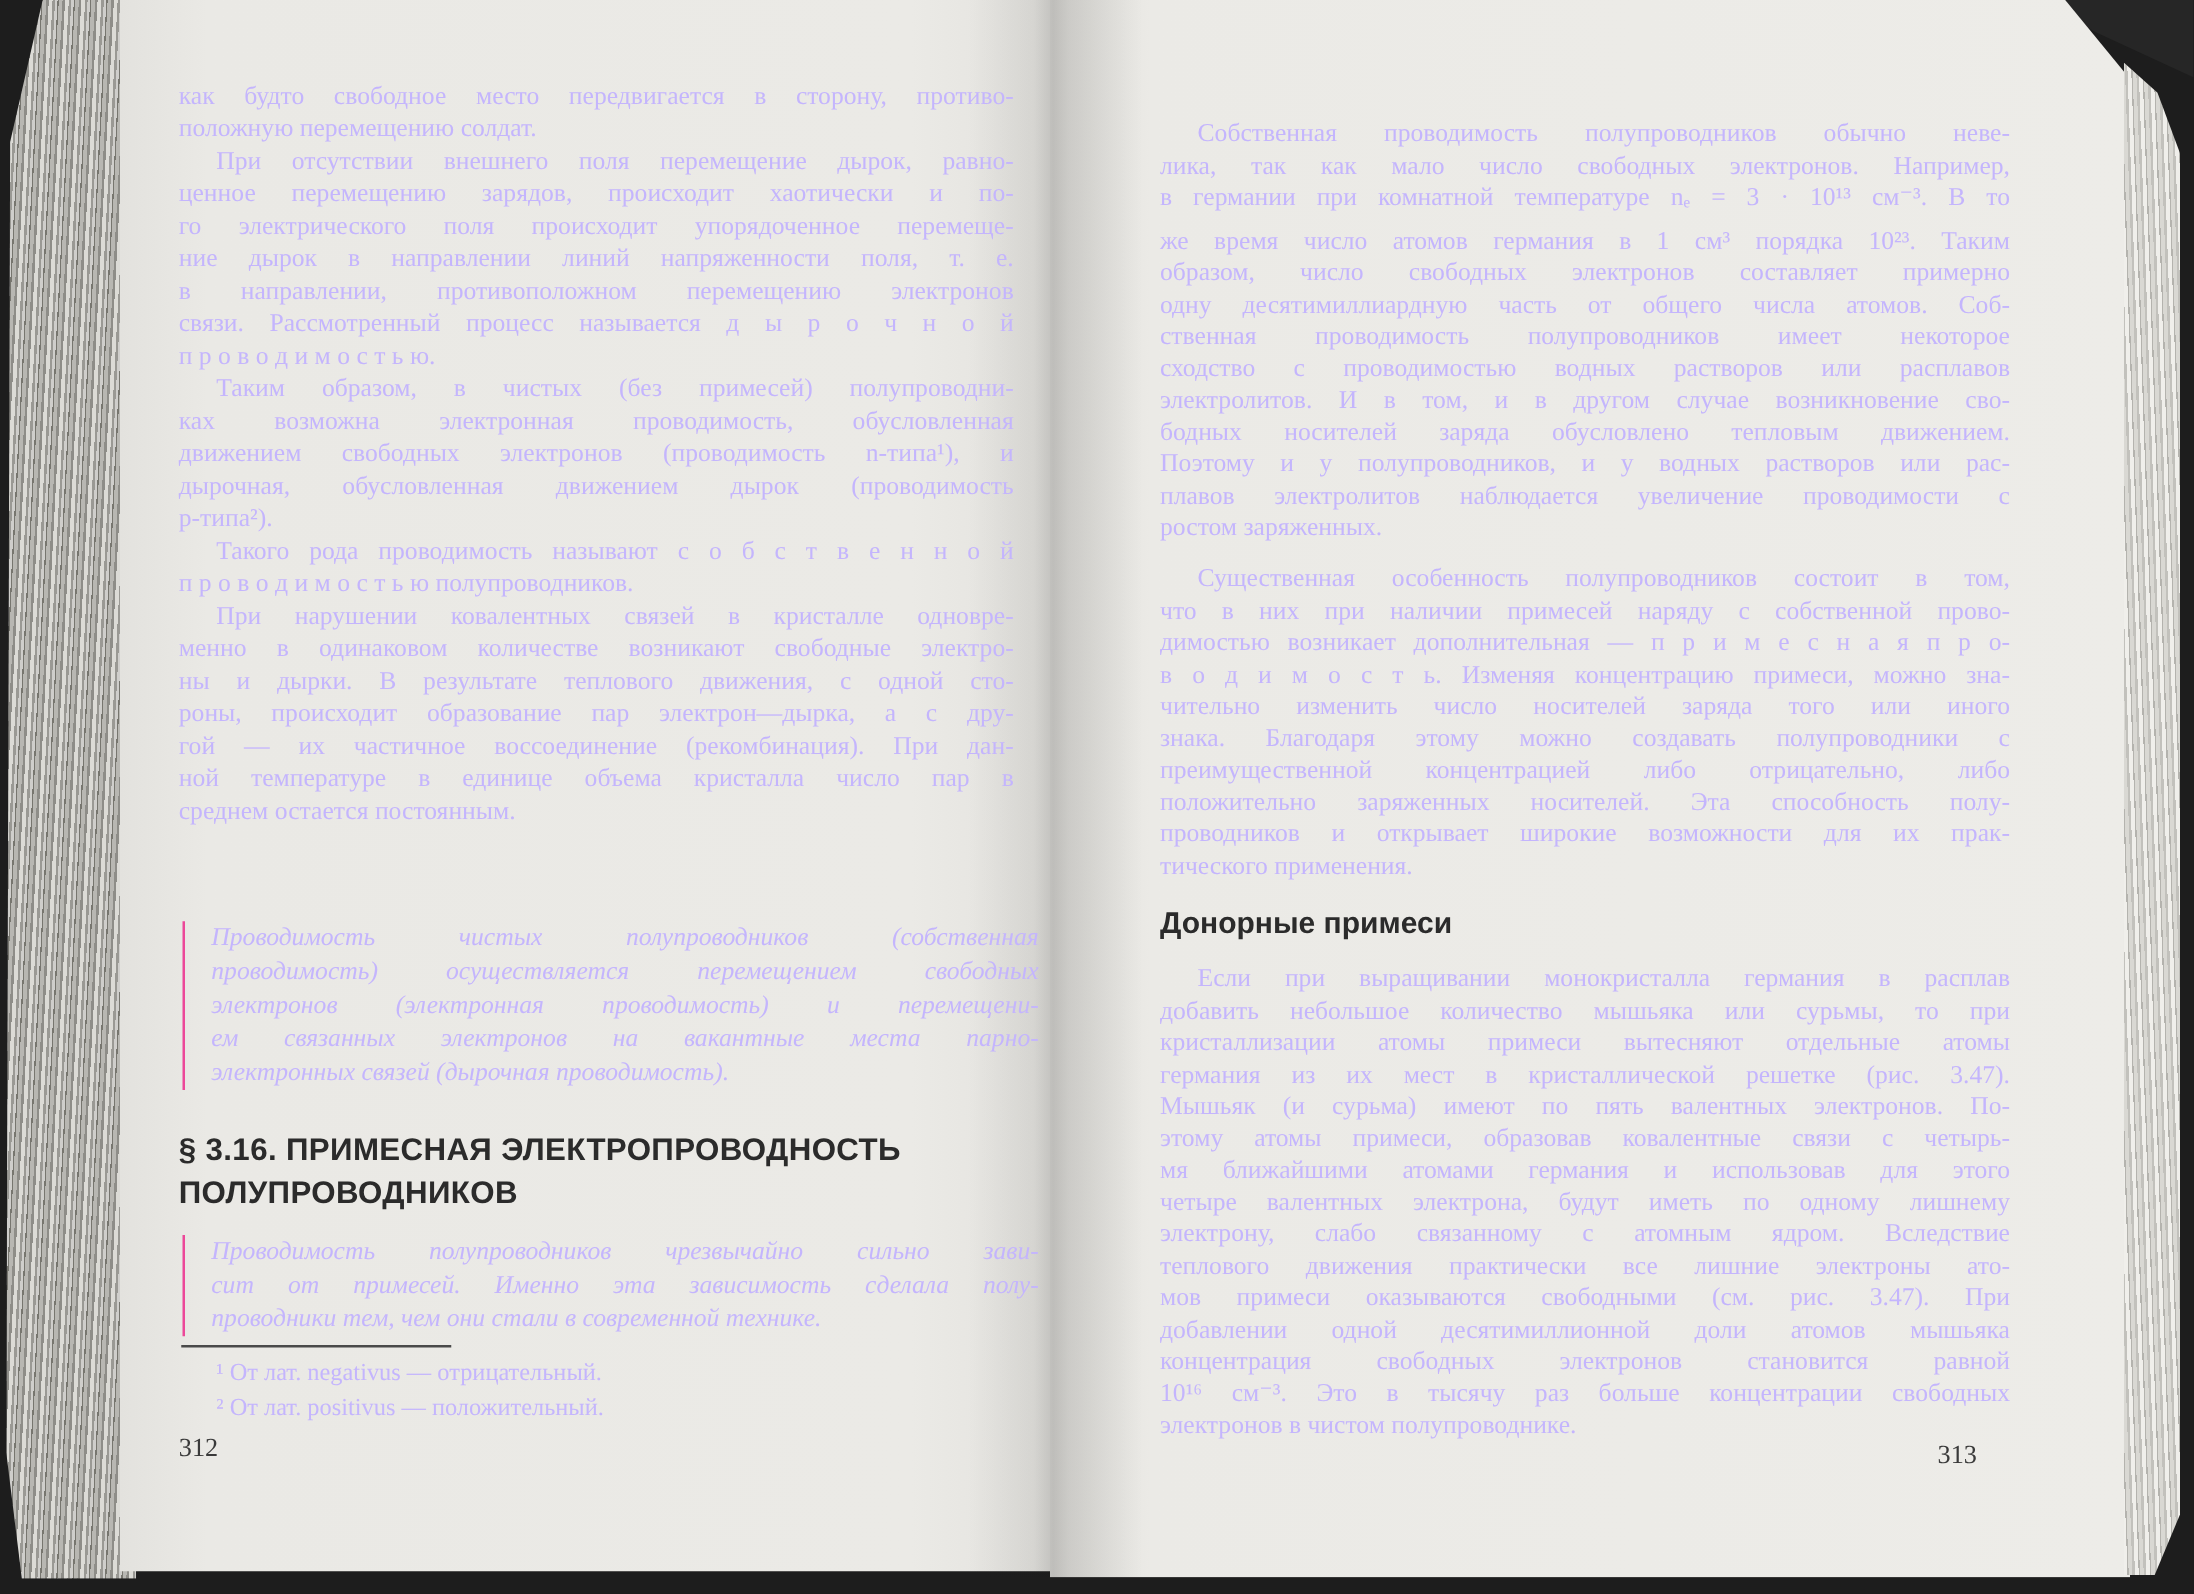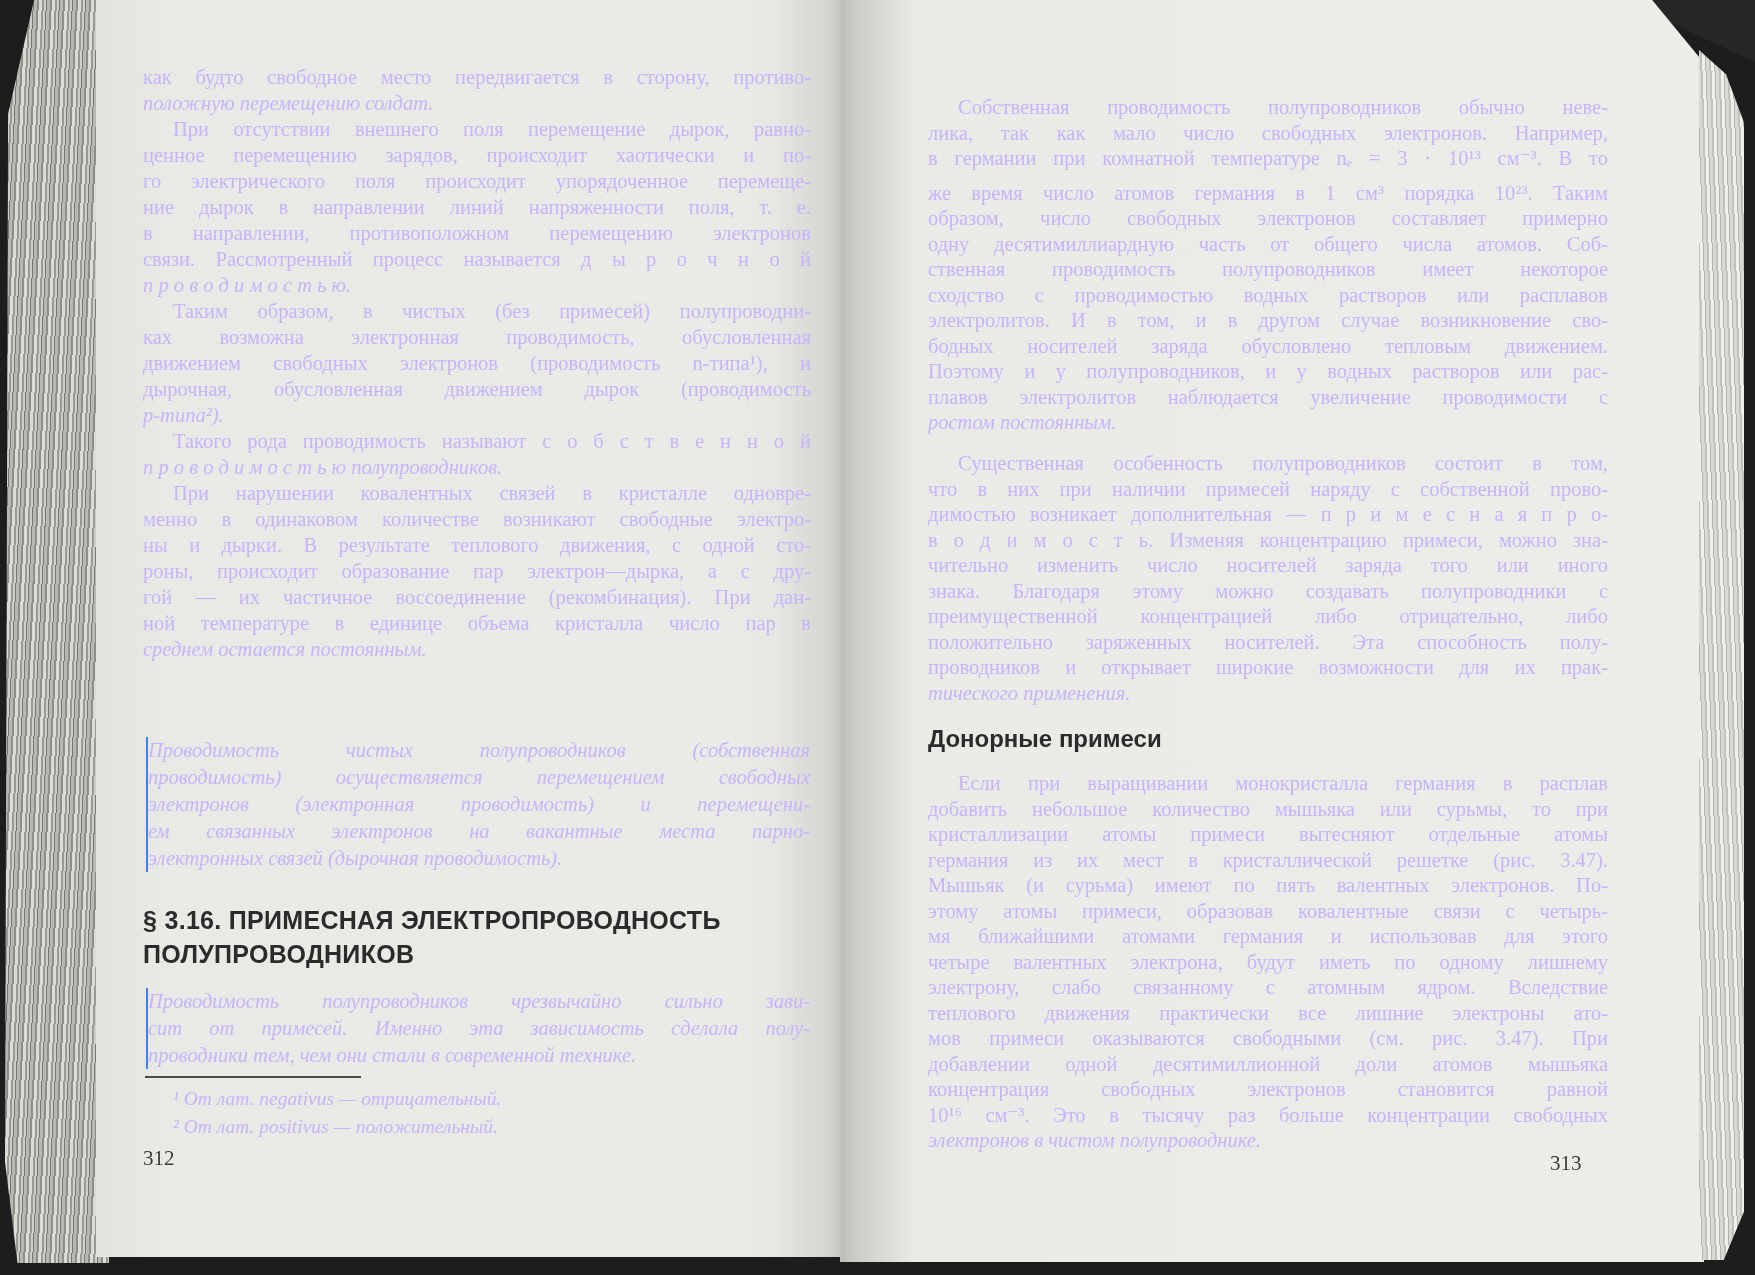--- a/index.html
+++ b/index.html
@@ -33,26 +33,26 @@
     background:repeating-linear-gradient(88deg,#f0efeb 0 3px,#b4b3ae 3px 4px,#d9d8d3 4px 7px,#c2c1bc 7px 9px);
     clip-path:polygon(0 0,60% 2%,100% 6%,100% 96%,55% 100%,0 100%);
   }
   .gutter{
     position:absolute;left:774px;top:0;width:140px;height:1262px;pointer-events:none;
     background:linear-gradient(90deg,rgba(25,25,25,0) 0%,rgba(25,25,25,0.07) 38%,rgba(25,25,25,0.16) 49%,rgba(25,25,25,0.10) 58%,rgba(25,25,25,0) 100%);
   }
   
   .tb{position:absolute;color:#c4b5fd;}
   .line{text-align:justify;text-align-last:justify;}
-  .line.last{text-align-last:left;font-style:italic;}
+  .line.last{text-align-last:left;}
   .line.indent{text-indent:30px;}
   .line.tall{margin-top:9px;}
 
   .tl-body{left:143px;top:64px;width:668px;font-size:20.5px;line-height:26px;}
-  .quote{border-left:2px solid #3b82f6;font-style:italic;}
+  .quote{border-left:2px solid #ec4899;padding-left:21px;font-style:italic;}
   .tl-quote1{left:146px;top:737px;width:662px;font-size:20.5px;line-height:27px;}
   .tl-quote2{left:146px;top:988px;width:662px;font-size:20.5px;line-height:27px;}
   .heading{
     font-family:"Liberation Sans","DejaVu Sans",sans-serif;font-weight:bold;color:#2b2b2b;
   }
   .tl-heading{left:143px;top:903px;width:668px;font-size:25px;line-height:34px;letter-spacing:0.3px;}
   .footrule{position:absolute;left:145px;top:1076px;width:216px;height:2px;background:#4a4a4a;}
   .tl-footnotes{left:143px;top:1085px;width:620px;font-size:19.5px;line-height:28px;}
   .pagenum{font-size:21px;color:#3a3a3a;}
   .tl-pagenum{left:143px;top:1146px;}
@@ -146,21 +146,21 @@
       <div class="line">в германии при комнатной температуре nₑ = 3 · 10¹³ см⁻³. В то</div>
       <div class="line tall">же время число атомов германия в 1 см³ порядка 10²³. Таким</div>
       <div class="line">образом, число свободных электронов составляет примерно</div>
       <div class="line">одну десятимиллиардную часть от общего числа атомов. Соб-</div>
       <div class="line">ственная проводимость полупроводников имеет некоторое</div>
       <div class="line">сходство с проводимостью водных растворов или расплавов</div>
       <div class="line">электролитов. И в том, и в другом случае возникновение сво-</div>
       <div class="line">бодных носителей заряда обусловлено тепловым движением.</div>
       <div class="line">Поэтому и у полупроводников, и у водных растворов или рас-</div>
       <div class="line">плавов электролитов наблюдается увеличение проводимости с</div>
-      <div class="line last">ростом постоянным.</div>
+      <div class="line last">ростом заряженных.</div>
     </div>
   </div>
 <div class="tb tr-para2">
     <div class="para">
       <div class="line indent">Существенная особенность полупроводников состоит в том,</div>
       <div class="line">что в них при наличии примесей наряду с собственной прово-</div>
       <div class="line">димостью возникает дополнительная — п р и м е с н а я  п р о-</div>
       <div class="line">в о д и м о с т ь. Изменяя концентрацию примеси, можно зна-</div>
       <div class="line">чительно изменить число носителей заряда того или иного</div>
       <div class="line">знака. Благодаря этому можно создавать полупроводники с</div>

